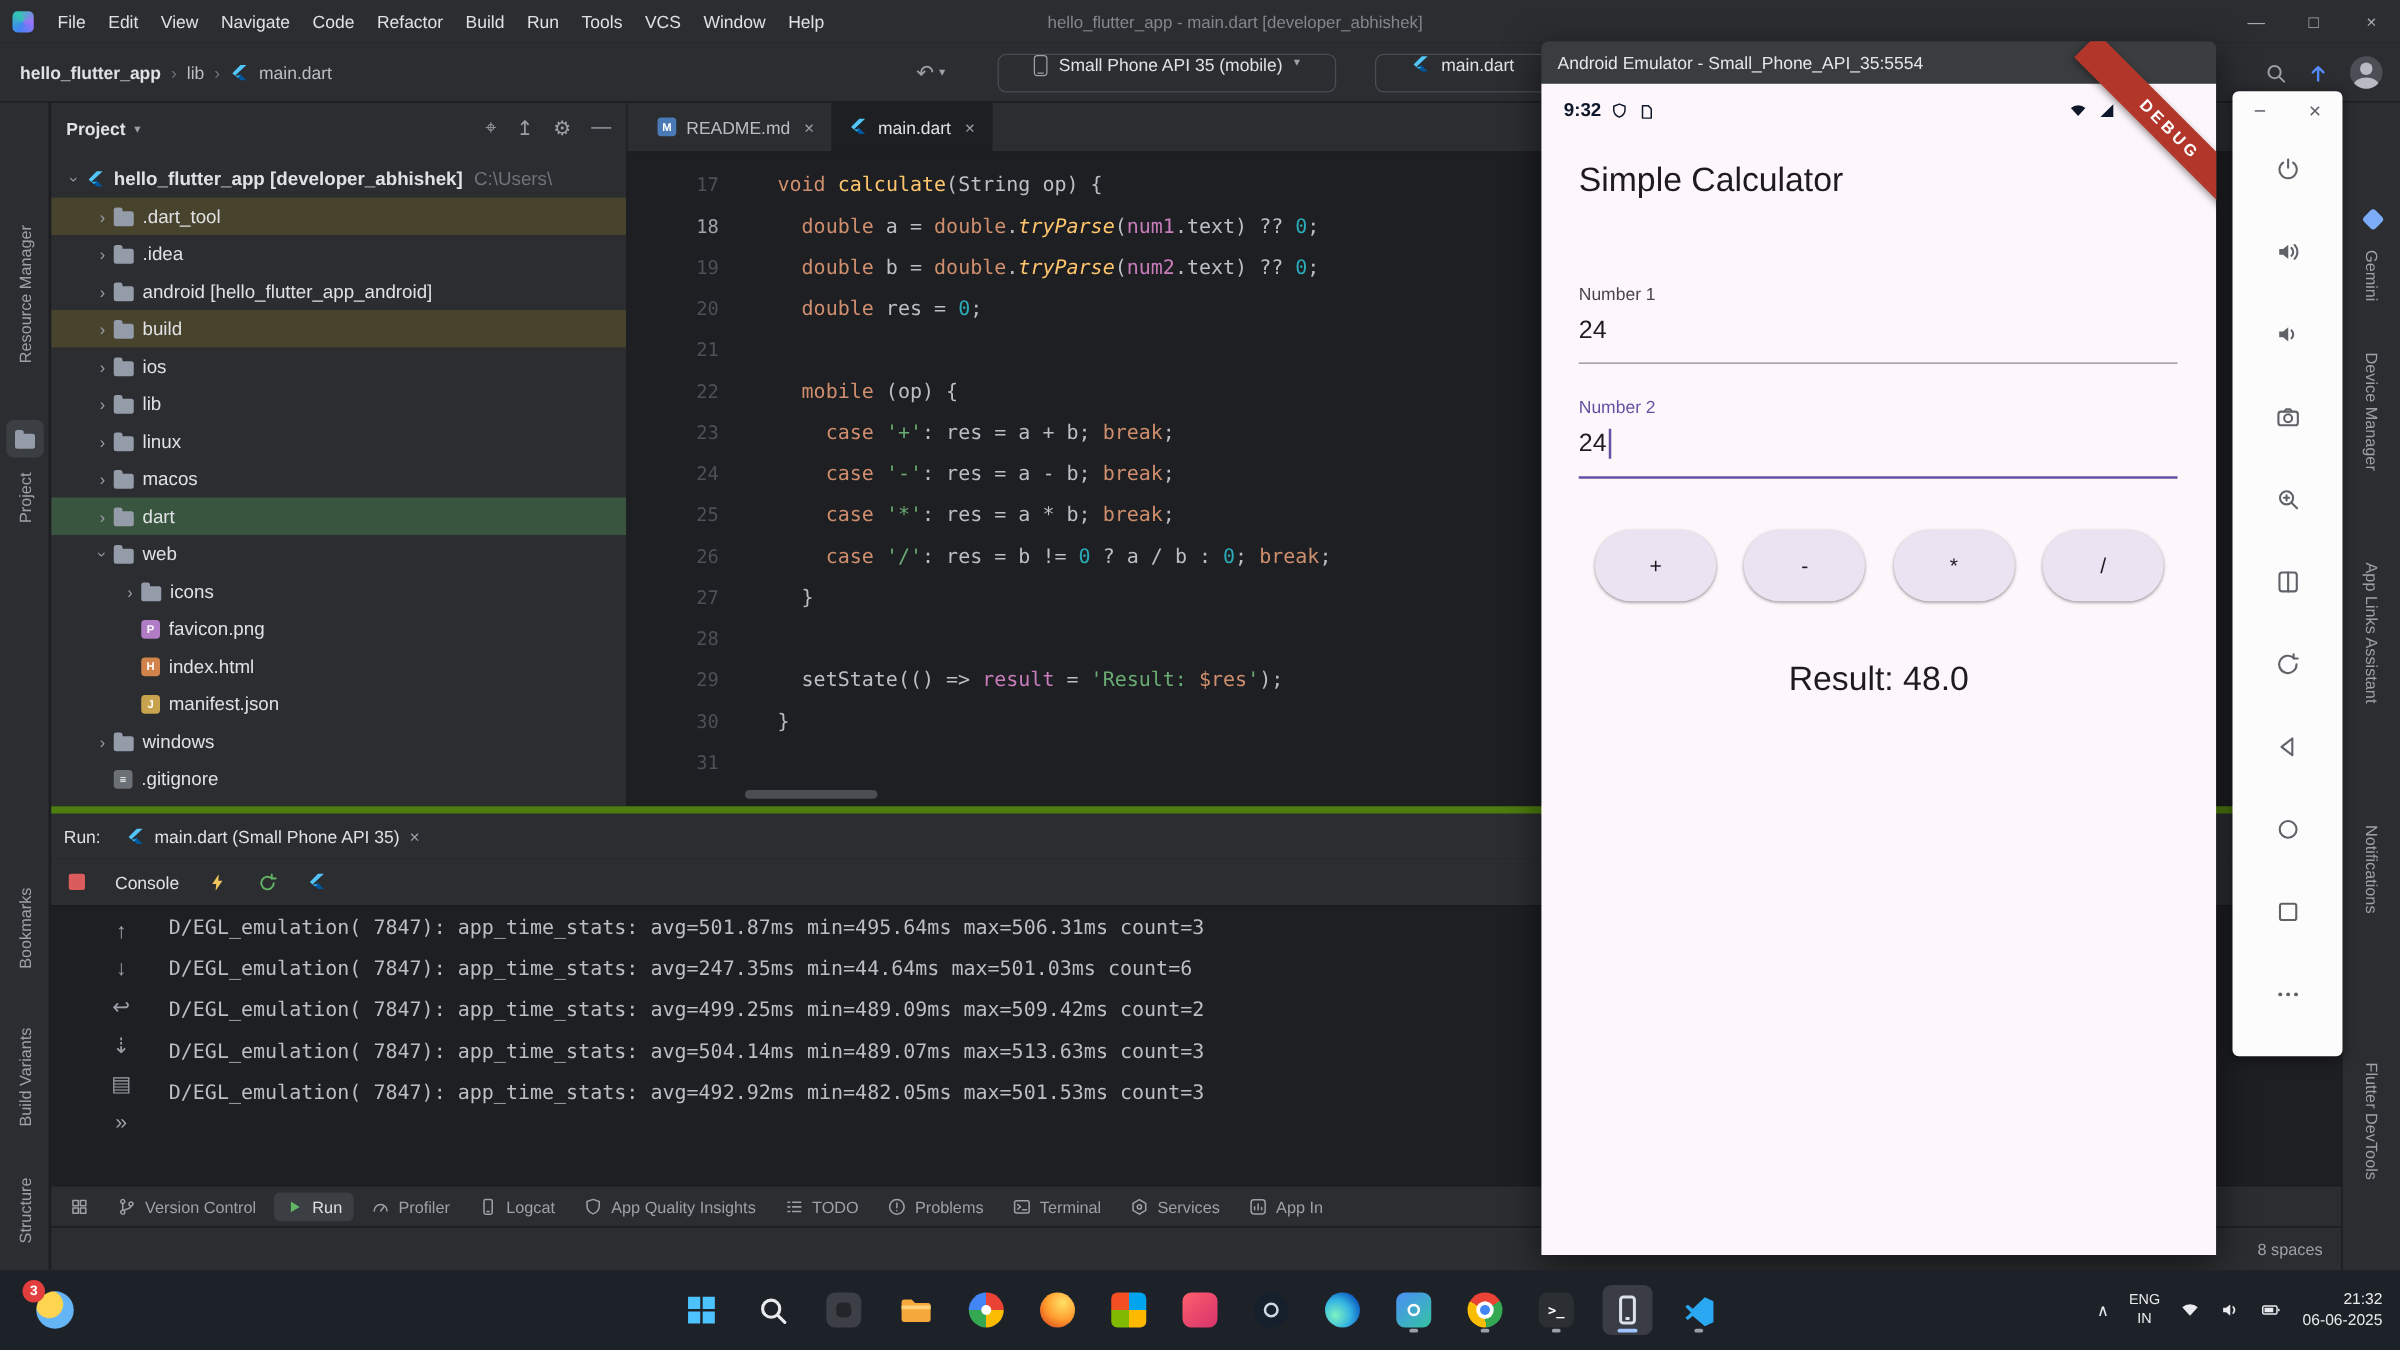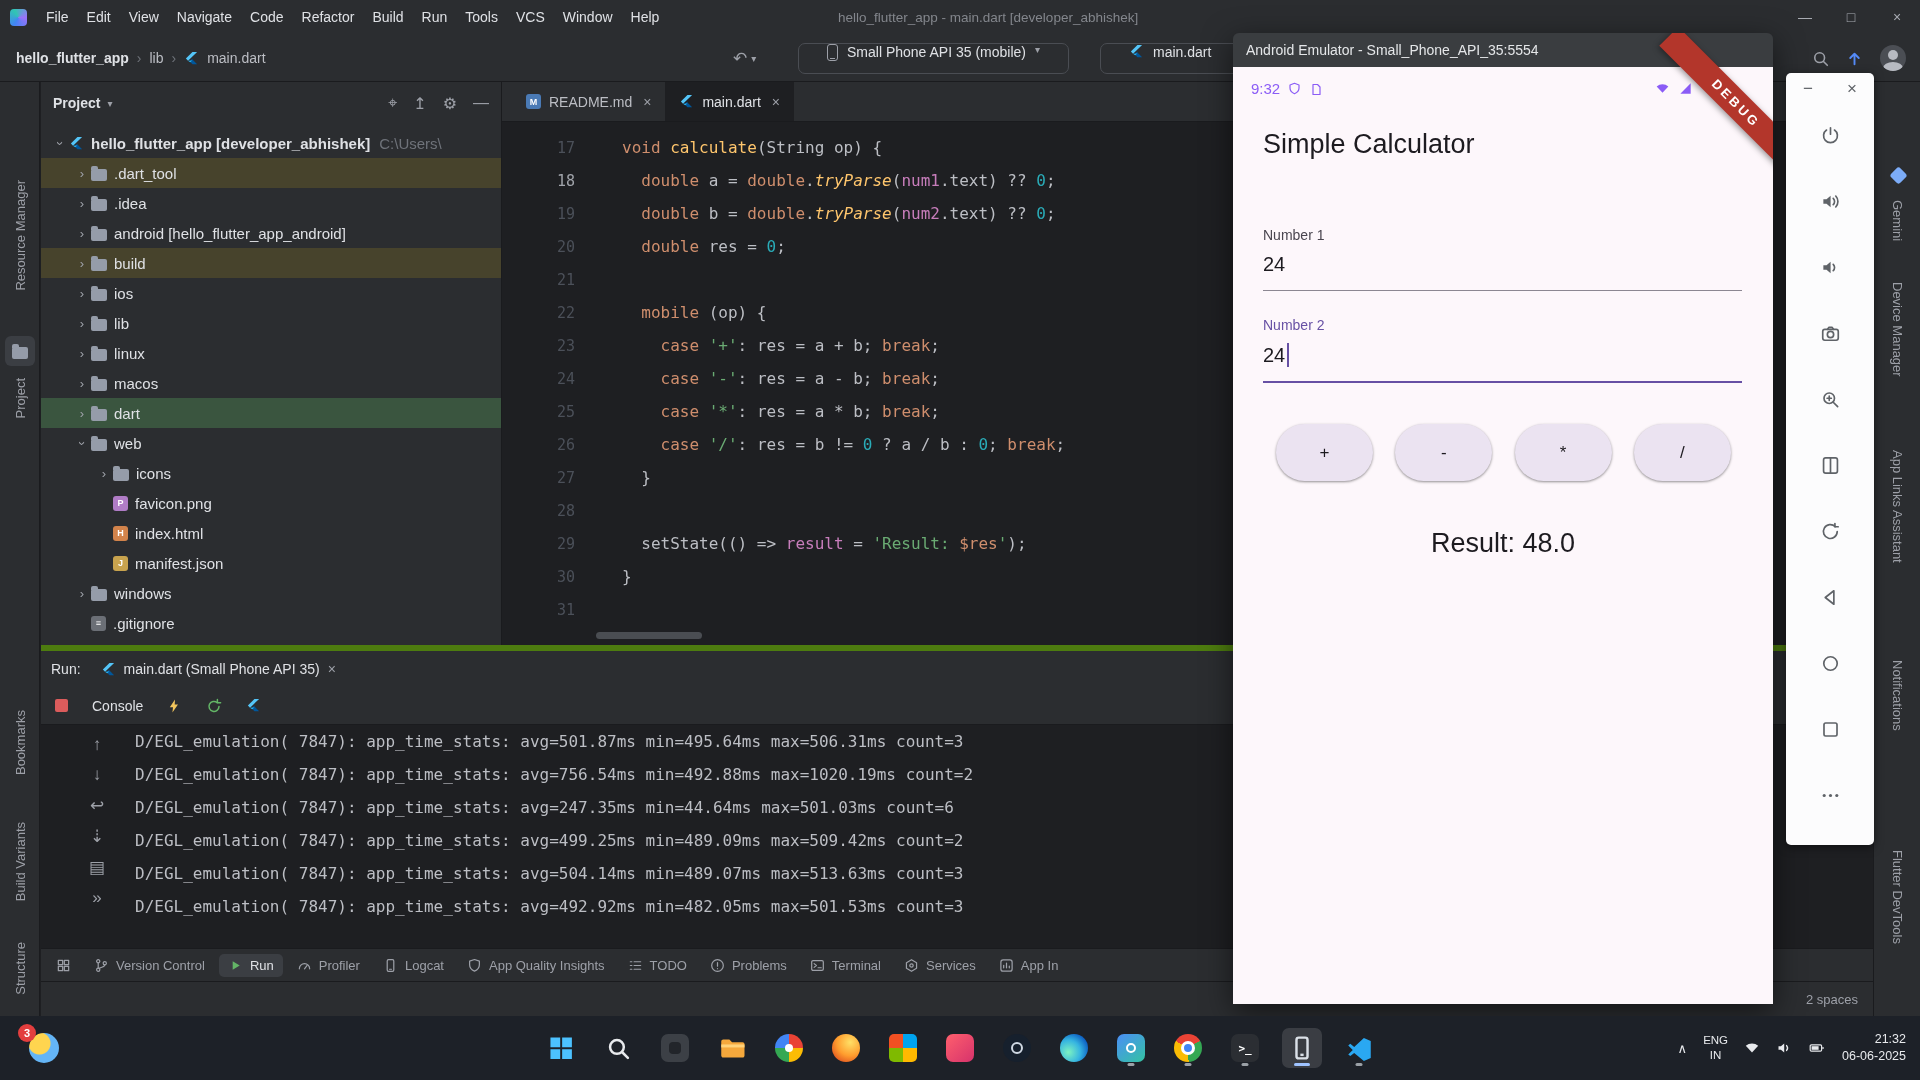--- a/index.html
+++ b/index.html
@@ -86,21 +86,21 @@
 
 #bottomBar{position:absolute;left:41px;top:948px;width:1832px;height:33px;background:#2b2d30;border-top:1px solid #1a1b1e;display:flex;align-items:center;gap:5px;padding-left:6px;font-size:13px;color:#9da0a8}
 .bb-item{display:flex;align-items:center;gap:7px;padding:4px 9px;border-radius:5px}
 .bb-item.active{background:#3b3e43;color:#dfe1e5}
 #statusRow{position:absolute;left:41px;top:981px;width:1832px;height:35px;background:#2b2d30;border-top:1px solid #1a1b1e}
 #indentInfo{position:absolute;left:1765px;top:0;height:35px;display:flex;align-items:center;color:#9da0a8;font-size:13px}
 
 #emu{position:absolute;left:1233px;top:33px;width:540px;height:971px;z-index:5;border-radius:6px 6px 0 0;overflow:hidden;box-shadow:0 8px 30px rgba(0,0,0,.55)}
 #emuTitle{height:34px;background:#3a3d40;color:#e4e6e8;font-size:14px;display:flex;align-items:center;padding-left:13px}
 #emuScreen{position:absolute;left:0;top:34px;right:0;bottom:0;background:#fdf7fb;color:#1d1b20}
-.e-status{position:absolute;left:0;top:8px;right:0;height:26px;display:flex;align-items:center;padding:0 16px 0 18px;padding-right:80px;gap:8px;font-size:15px;font-weight:400;color:#8b5cf6}
+.e-status{position:absolute;left:0;top:8px;right:0;height:26px;display:flex;align-items:center;padding:0 16px 0 18px;padding-right:80px;gap:8px;font-size:15px;font-weight:700;color:#0f172a}
 .e-status .sp{flex:1}
 #debugRibbon{position:absolute;left:408px;top:23px;width:190px;height:27px;color:#fff;display:flex;align-items:center;justify-content:center;font-size:13px;font-weight:700;letter-spacing:3px;transform:rotate(45deg);box-shadow:0 2px 6px rgba(0,0,0,.4);z-index:2}
 #appTitle{position:absolute;left:30px;top:62px;font-size:27px;color:#1d1b20}
 .field{position:absolute;left:30px;right:31px}
 .f-label{font-size:14px;color:#49454f}
 .f-value{font-size:20px;margin-top:10px;color:#1d1b20;display:flex;align-items:center}
 .f-line{height:1px;background:#8c8792;margin-top:14px}
 .f-line.focused{height:2px}
 .cursorBar{width:2px;height:24px;margin-left:2px}
 #btnRow{position:absolute;left:43px;right:42px;top:357px;display:flex;justify-content:space-between}
@@ -476,21 +476,20 @@
       <div id="consoleGutter">
           <span>↑</span>
           <span>↓</span>
           <span>↩</span>
           <span>⇣</span>
           <span>▤</span>
           <span>»</span>
         </div>
       <div id="console">
           <div class="con-line">D/EGL_emulation( 7847): app_time_stats: avg=501.87ms min=495.64ms max=506.31ms count=3</div>
-          <div class="con-line">D/EGL_emulation( 7847): app_time_stats: avg=756.54ms min=492.88ms max=1020.19ms count=2</div>
           <div class="con-line">D/EGL_emulation( 7847): app_time_stats: avg=247.35ms min=44.64ms max=501.03ms count=6</div>
           <div class="con-line">D/EGL_emulation( 7847): app_time_stats: avg=499.25ms min=489.09ms max=509.42ms count=2</div>
           <div class="con-line">D/EGL_emulation( 7847): app_time_stats: avg=504.14ms min=489.07ms max=513.63ms count=3</div>
           <div class="con-line">D/EGL_emulation( 7847): app_time_stats: avg=492.92ms min=482.05ms max=501.53ms count=3</div>
         </div>
     </div>
   </div>
 
   <div id="bottomBar">
       <span class="bb-item">
@@ -584,21 +583,21 @@
         <span class="ic">
           <svg width="15" height="15" viewBox="0 0 16 16" fill="none" stroke="currentColor" stroke-width="1.3" stroke-linecap="round" stroke-linejoin="round">
             <rect x="2" y="2" width="12" height="12" rx="2.4"></rect>
             <path d="M5 10.5V7.8M8 10.5V5.5M11 10.5V8.6"></path>
           </svg>
         </span>
         <span>App In</span>
       </span>
     </div>
   <div id="statusRow">
-    <span id="indentInfo">2 spaces</span>
+    <span id="indentInfo">8 spaces</span>
   </div>
 
   <div id="rightStripe">
     <span class="stripe-icon" style="top:78px;left:9px">
         <span class="gem"></span>
       </span>
   <div class="vl" style="top: 118px;">
         <span>Gemini</span>
       </div>
       <div class="vl" style="top: 200px;">

